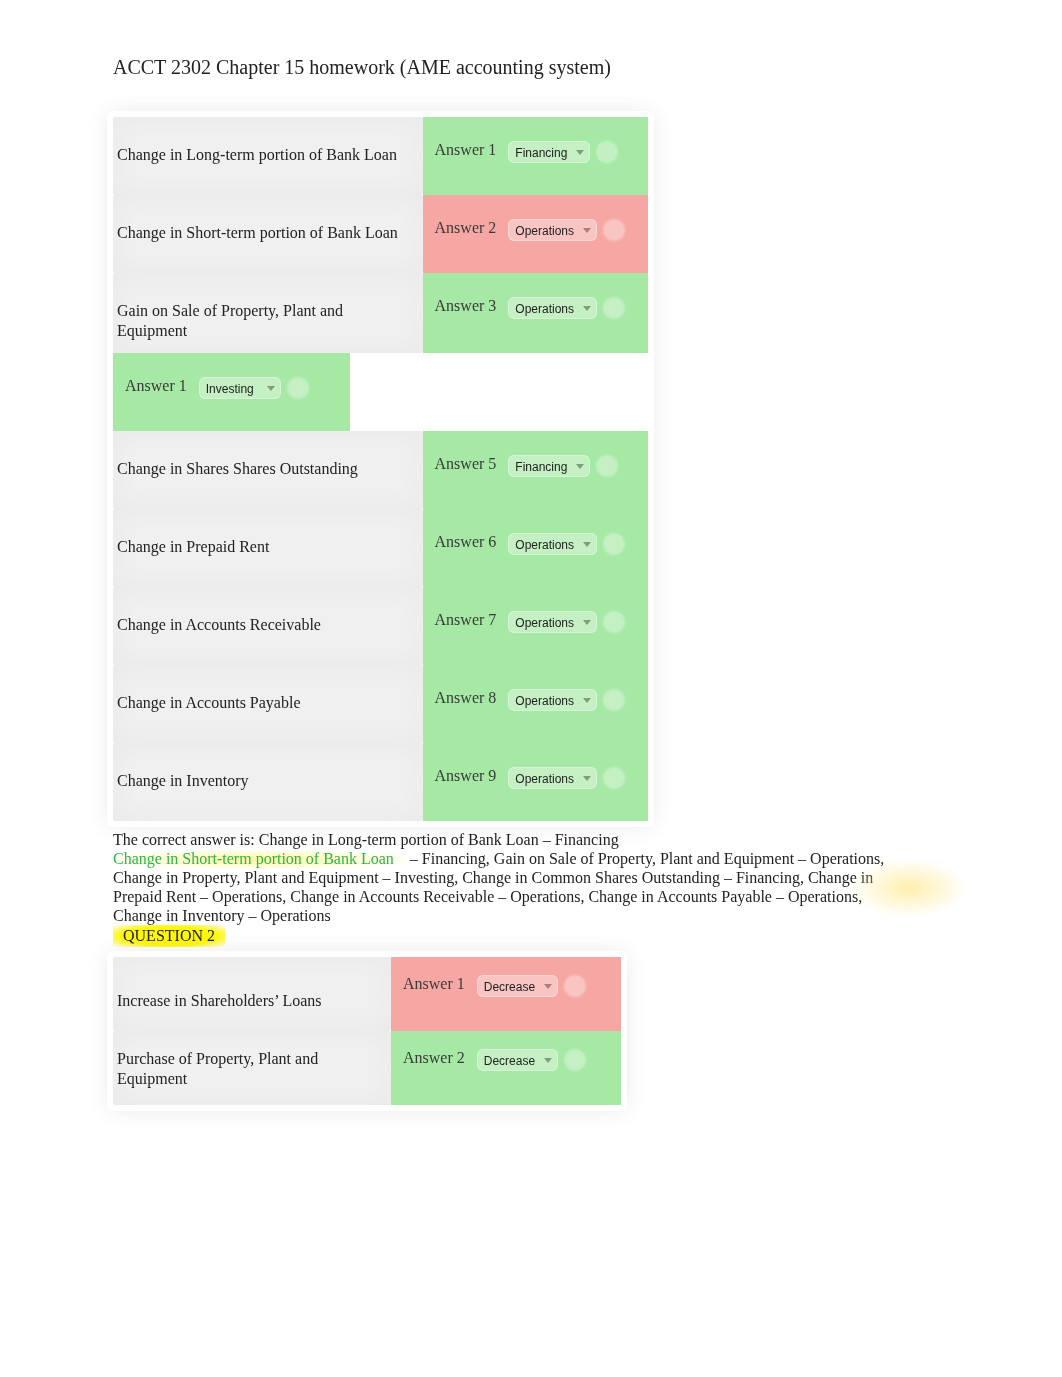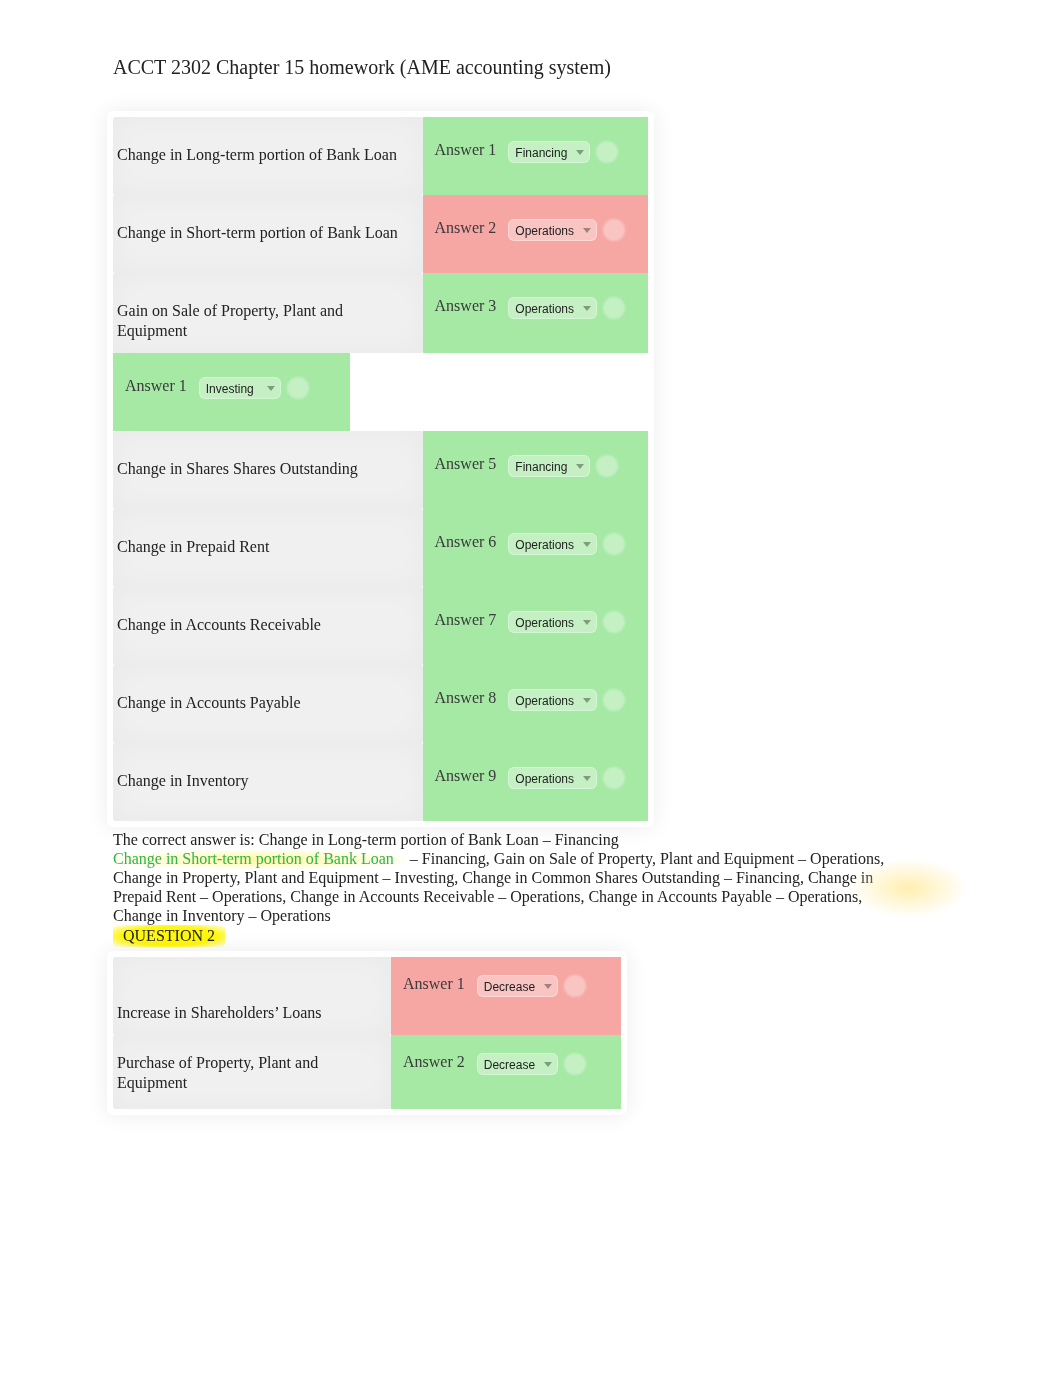--- a/index.html
+++ b/index.html
@@ -142,21 +142,21 @@
     display:inline-block;
     background:radial-gradient(ellipse at center, rgba(255,247,0,.95) 0%, rgba(255,247,0,.95) 60%, rgba(255,247,0,0) 100%);
     padding:2px 10px;
     margin-bottom:10px;
     font-size:16px;
     color:#222;
     border-radius:4px;
   }
 
   .table2 { width:508px; }
-  .table2 .q-cell { width:278px; padding-top:46px; }
+  .table2 .q-cell { width:278px; padding-top:34px; }
   .table2 .a-cell { width:230px; padding-top:18px; min-height:74px; }
   .table2 .row + .row .q-cell{ padding-top:18px; }
 
   
   .preview-blur { filter: blur(.2px); }
 </style>
 </head>
 <body>
 
 <div class="page">

